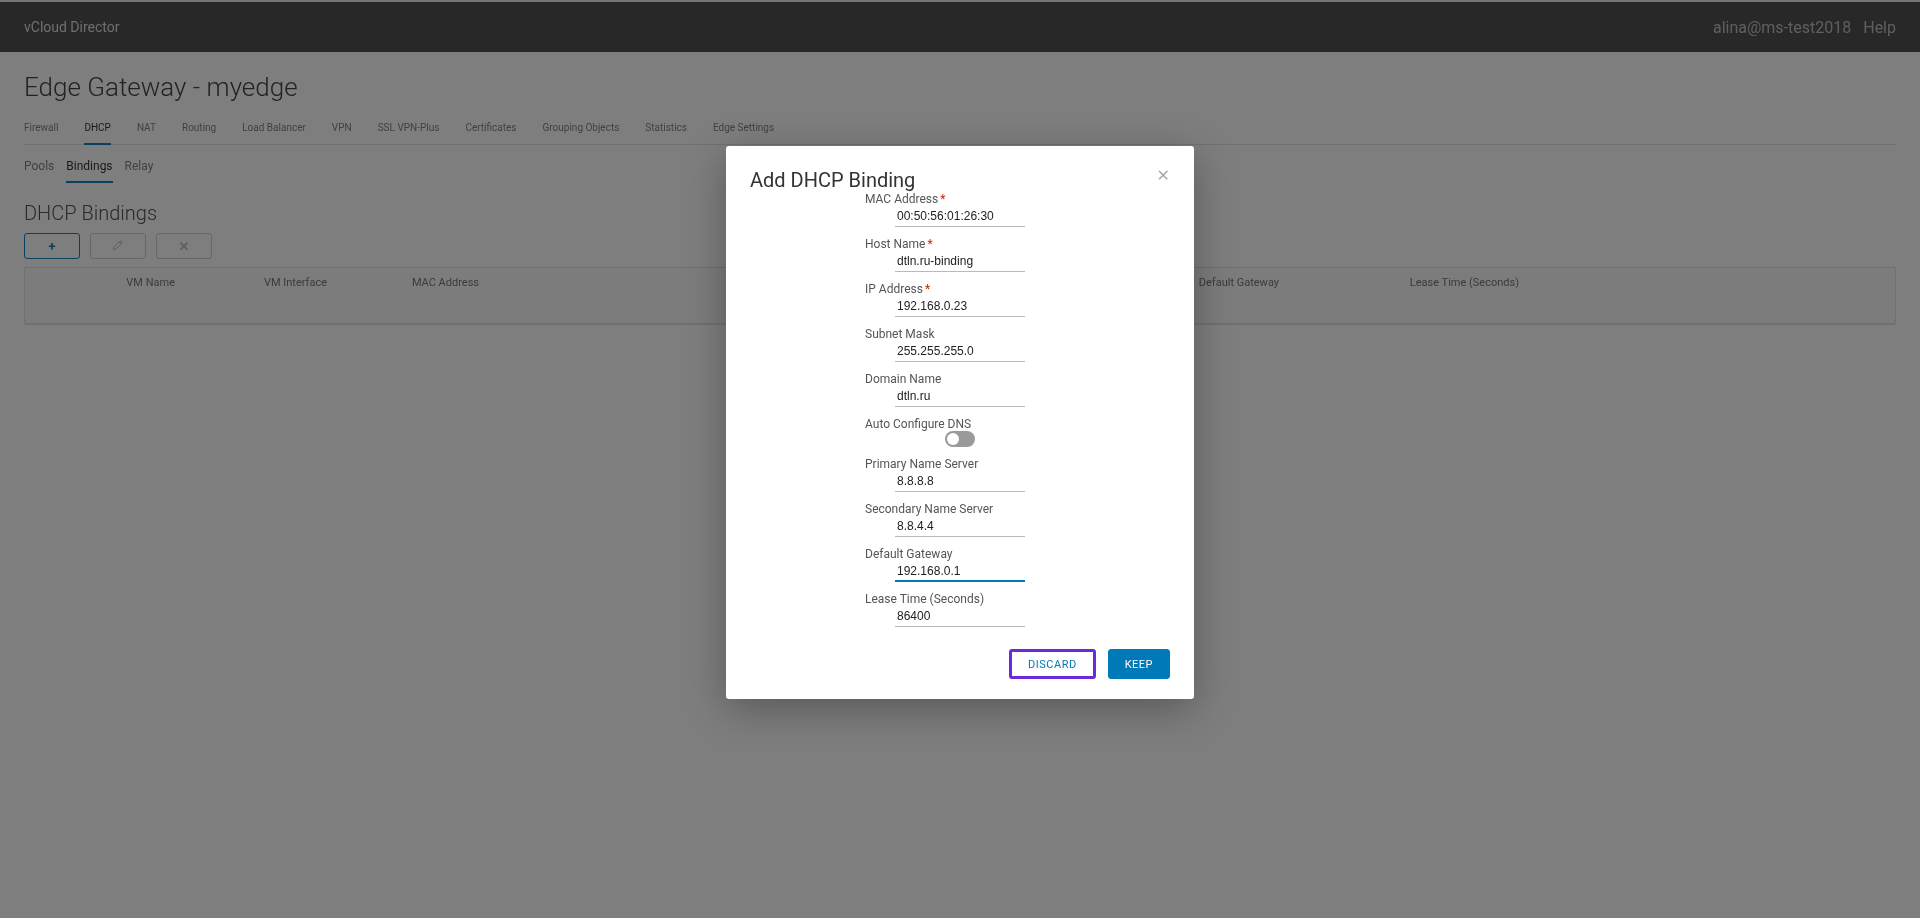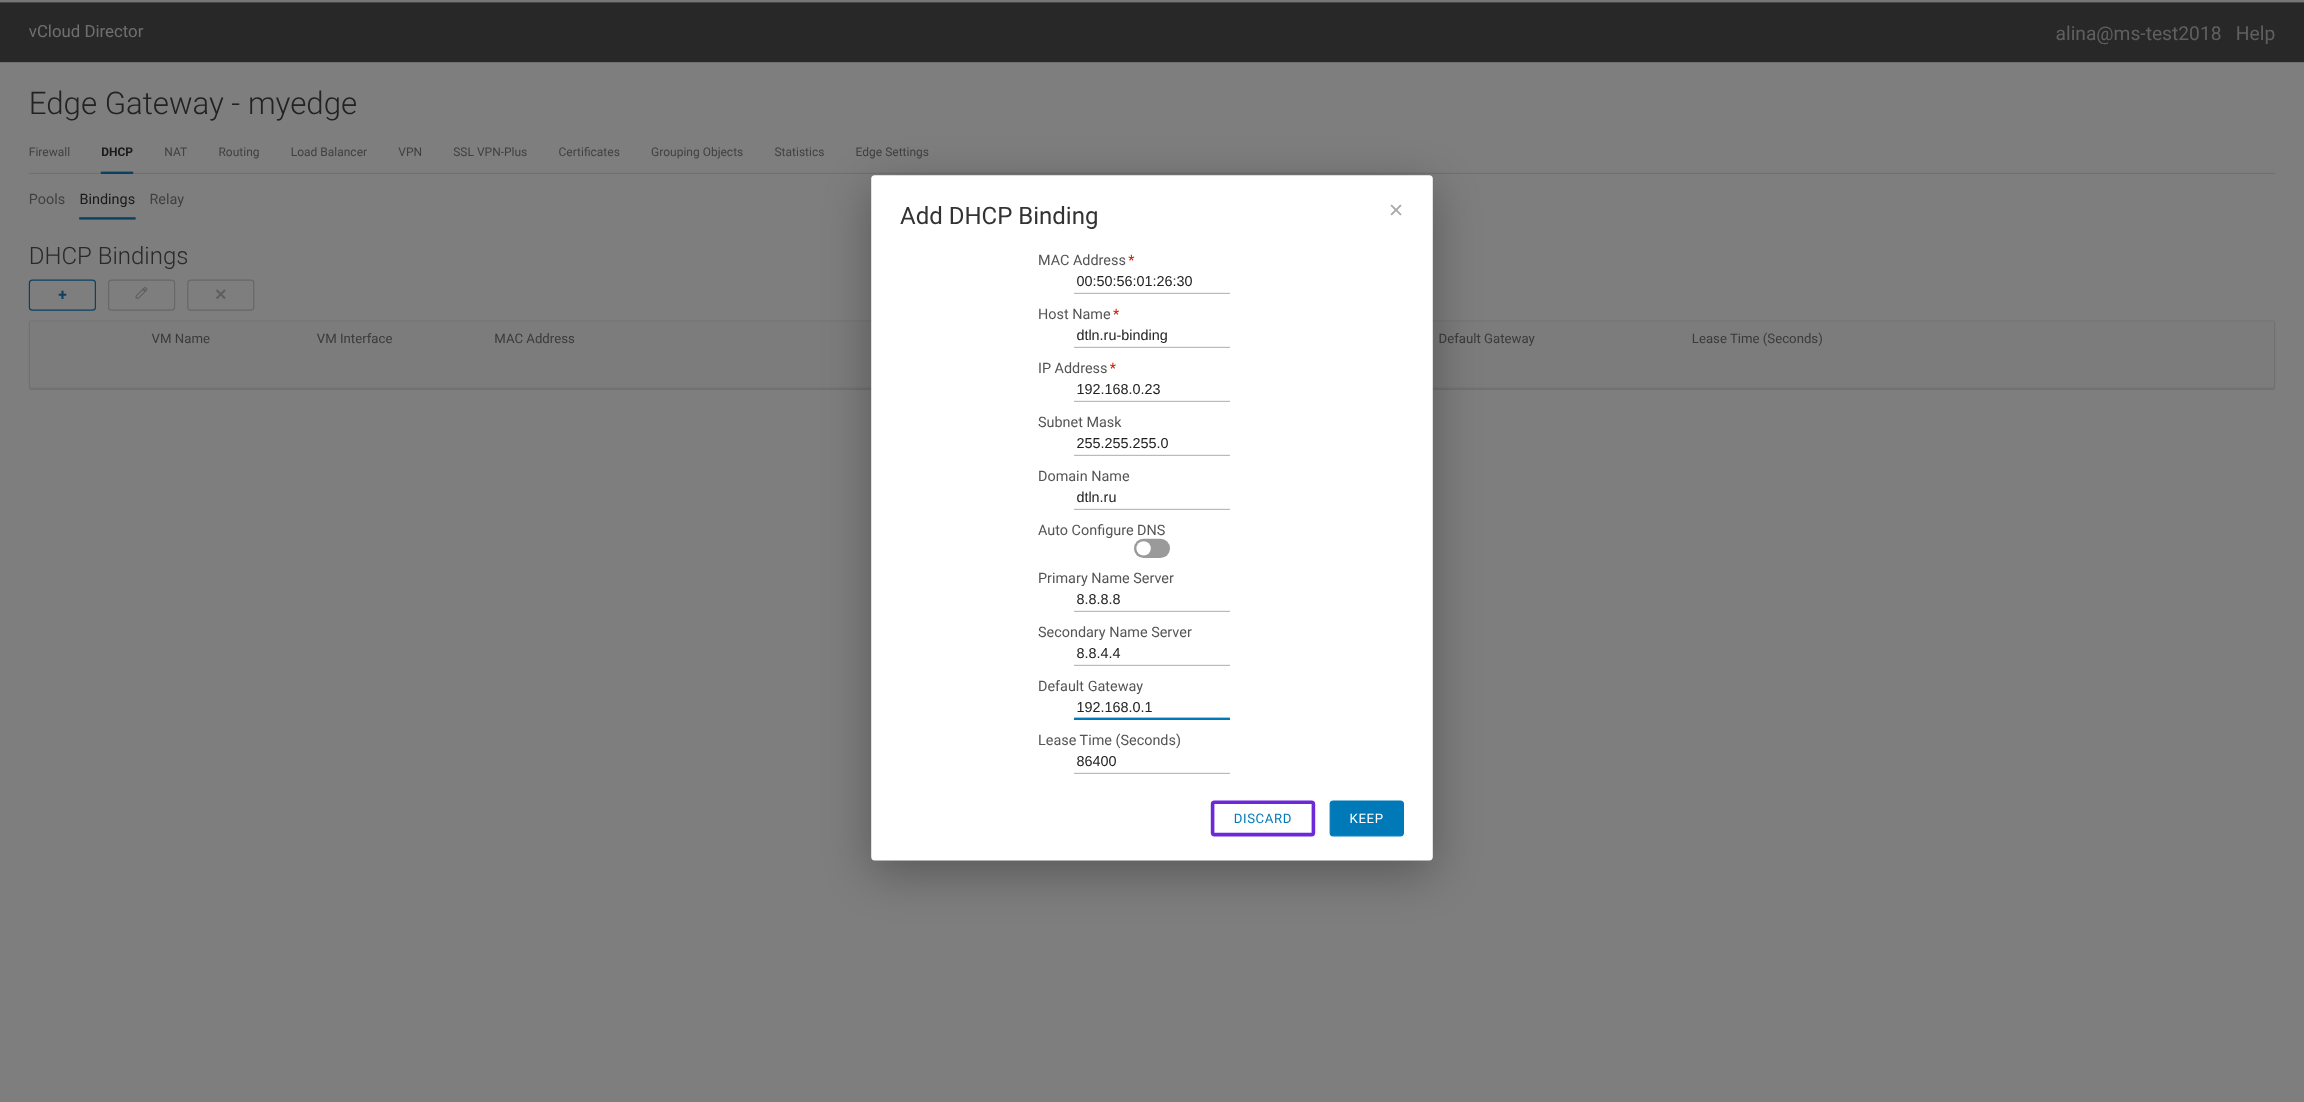--- a/index.html
+++ b/index.html
@@ -46,21 +46,20 @@
     .tabs-primary .tab {
       padding: 8px 0 10px;
       font-size: 10px;
       color: #777;
       cursor: pointer;
     }
     .tabs-primary .tab.active {
       color: #222;
       border-bottom: 2px solid #0079b8;
       margin-bottom: -1px;
-      font-weight: bold;
     }
     .tabs-secondary {
       display: flex;
       gap: 12px;
       margin-top: 8px;
     }
     .tabs-secondary .tab {
       padding: 6px 0 8px;
       font-size: 12px;
       color: #777;
@@ -111,21 +110,20 @@
     }
     .modal {
       width: 468px;
       background: #fff;
       border-radius: 3px;
       box-shadow: 0 10px 40px rgba(0,0,0,0.3);
       padding: 22px 24px 20px;
     }
     .modal-header {
       display: flex; justify-content: space-between; align-items: flex-start;
-      margin-bottom: 18px;
     }
     .modal-title { font-size: 20px; color: #333; font-weight: 400; }
     .close-x { font-size: 16px; color: #aaa; cursor: pointer; line-height: 1; }
     .form-row { display: flex; align-items: center; margin-bottom: 10px; min-height: 26px; flex-direction: column; }
     .form-label { width: 190px; font-size: 12px; color: #555; }
     .form-label .req { color: #c92100; margin-left: 2px; }
     .form-control { flex: 1; display: flex; }
     input[type="text"] {
       width: 130px;
       border: none;

